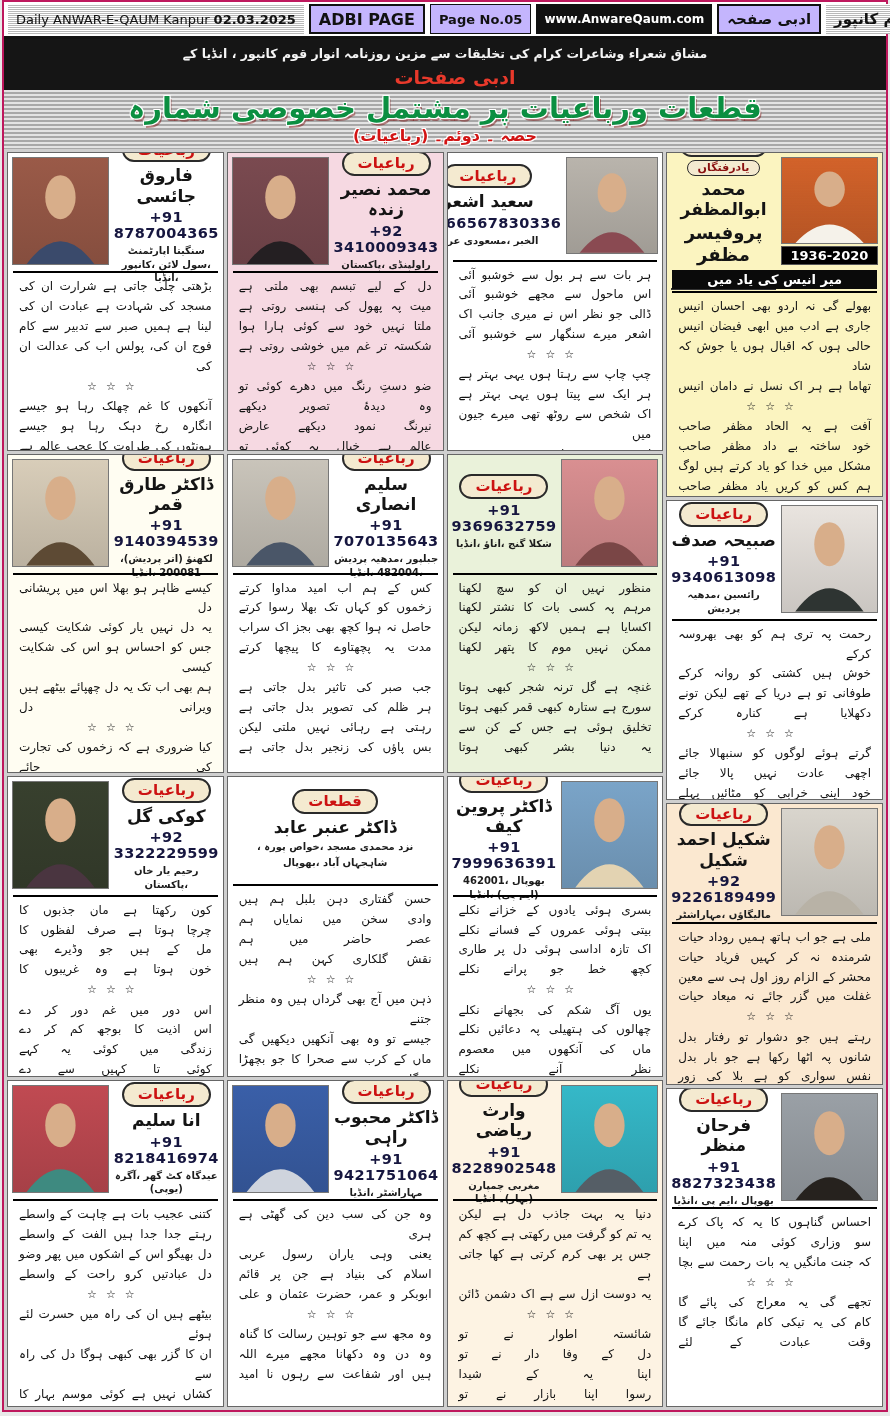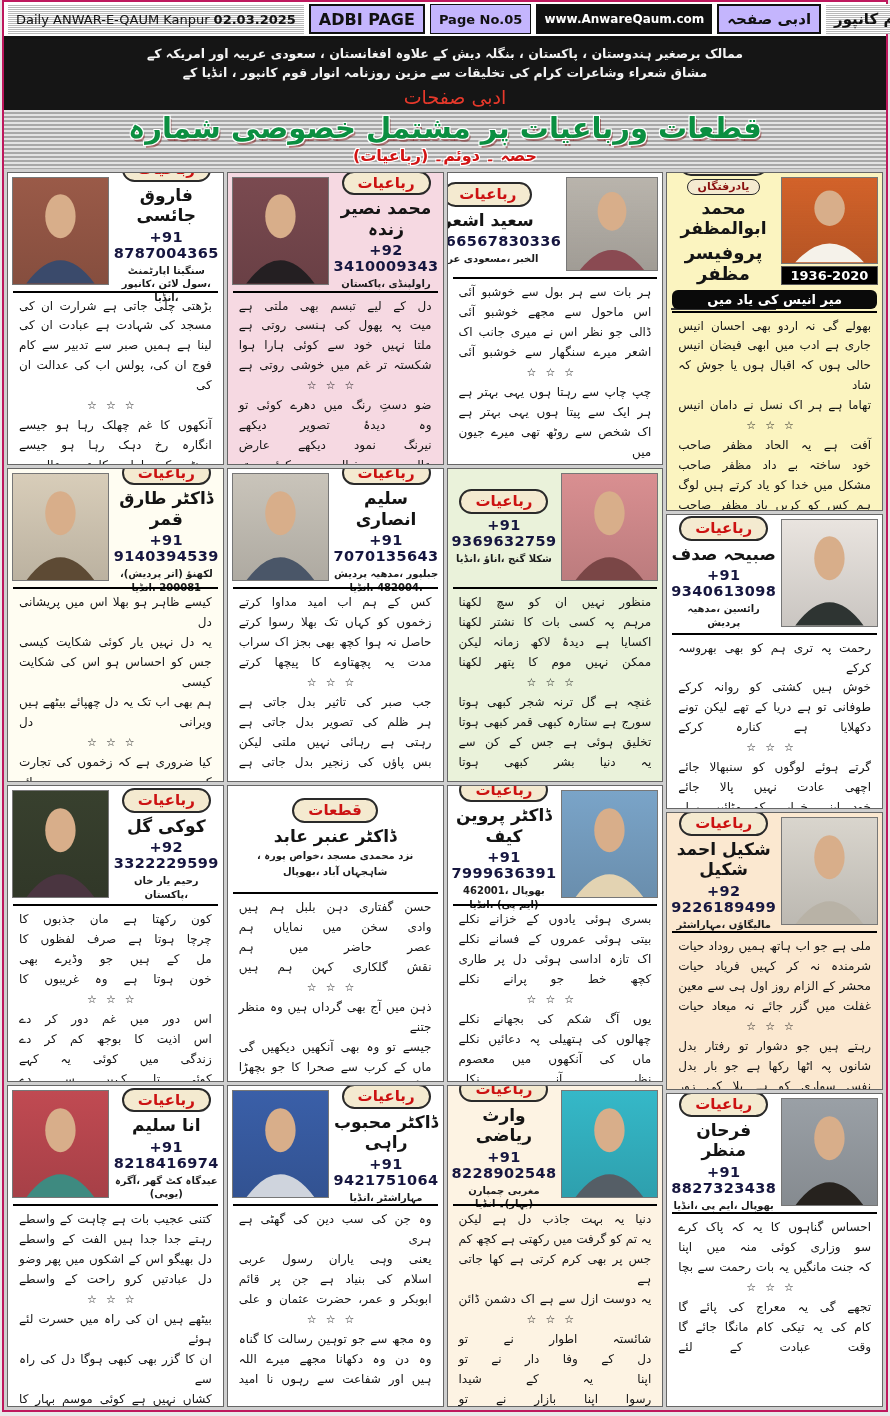--- a/index.html
+++ b/index.html
@@ -13,21 +13,21 @@
   .stripe{background:repeating-linear-gradient(180deg,#fff 0 1px,#b9b9b9 1px 2px);}
   .seg{display:flex;align-items:center;justify-content:center;padding:0 8px;font-size:13px;white-space:nowrap;}
   .seg.box{border:2px solid #111;background:#c4b5fd;font-weight:bold;}
   .seg.inverse{background:#111;color:#fff;font-weight:bold;font-size:12px;}
   .seg .bold{font-weight:bold;margin-left:4px;}
   .seg.urdu{font-weight:bold;font-size:15px;direction:rtl;}
   .grow{flex:1;}
   
   .masthead{background:#151515;text-align:center;padding-top:5px;}
   .m-line{color:#f5f5f5;font-size:12.5px;font-weight:bold;line-height:1.55;direction:rtl;}
-  .m-section{color:#e8392b;font-size:19px;font-weight:normal;margin:3px 0 2px;direction:rtl;padding-left:20px;}
+  .m-section{color:#e8392b;font-size:19px;font-weight:bold;margin:3px 0 2px;direction:rtl;padding-left:20px;}
   .m-band{background:repeating-linear-gradient(180deg,#e3e3e3 0 2px,#a8a8a8 2px 4px);padding:1px 0 4px;}
   .m-title{
     font-size:29px;font-weight:bold;color:#0b8f41;direction:rtl;line-height:1.2;
     text-shadow:-1px -1px 0 #fff,1px -1px 0 #fff,-1px 1px 0 #fff,1px 1px 0 #fff,2px 3px 0 rgba(120,0,0,.45);
   }
   .m-subtitle{
     font-size:16px;font-weight:bold;color:#d21414;direction:rtl;
     text-shadow:-1px -1px 0 #fff,1px -1px 0 #fff,-1px 1px 0 #fff,1px 1px 0 #fff;
   }
   
@@ -49,21 +49,21 @@
   .photo svg{width:100%;height:92%;}
   .watermark{position:absolute;top:2px;left:4px;right:4px;color:#fff;font-size:7px;opacity:.85;text-align:center;}
   .years{background:#000;color:#fff;font-weight:bold;text-align:center;font-size:13px;padding:1px 0;border:1px solid #555;}
   .meta{flex:1;display:flex;flex-direction:column;align-items:center;justify-content:center;gap:3px;direction:rtl;text-align:center;}
   .badge{background:#f4ead0;border:2px solid #2a2a2a;border-radius:13px;padding:1px 14px;color:#cc1212;font-weight:bold;font-size:15px;line-height:1.25;}
   .badge.small{font-size:11px;padding:0 10px;border-width:1.5px;color:#8a1010;}
   .poet-name{font-size:17px;font-weight:bold;color:#141414;line-height:1.2;}
   .poet-name.second{font-size:18px;border-bottom:2px solid #333;padding-bottom:1px;}
   .phone{direction:ltr;font-weight:bold;font-size:14.5px;letter-spacing:.4px;color:#16163f;}
   .location{font-size:10px;font-weight:bold;color:#1c1c1c;line-height:1.35;}
-  .memoriam{background:#0a0a0a;color:#fff;text-align:center;font-weight:bold;font-size:13px;padding:2px 8px;margin:1px 5px 0;border-radius:6px;direction:rtl;}
+  .memoriam{background:#0a0a0a;color:#fff;text-align:center;font-weight:bold;font-size:13px;padding:2px 8px;margin:1px 5px 0;border-radius:0;direction:rtl;}
   .divider{border-top:2.5px solid #000;margin:2px 5px 0;}
   .poem{padding:4px 11px 6px;direction:rtl;font-size:12px;line-height:1.66;color:#151515;overflow:hidden;}
   .verse{text-align:justify;text-align-last:justify;}
   .stars{text-align:center;letter-spacing:9px;font-size:11px;color:#222;padding:1px 0;}
 </style>
 </head>
 <body>
 
 <div class="page">
 
@@ -73,21 +73,20 @@
       <span class="bold">02.03.2025</span>
     </div>
     <div class="seg box" style="font-size:16px;">ADBI PAGE</div>
     <div class="seg stripe box" style="border-width:1px;">Page No.05</div>
     <div class="seg inverse">www.AnwareQaum.com</div>
     <div class="seg box urdu">ادبی صفحہ</div>
     <div class="seg stripe urdu grow">روزنامہ انوار قوم کانپور</div>
   </div>
 
   <div class="masthead">
-    <div class="m-line">ممالک برصغیر ہندوستان ، پاکستان ، بنگلہ دیش کے علاوہ افغانستان ، سعودی عربیہ اور امریکہ کے</div>
     <div class="m-line">مشاق شعراء وشاعرات کرام کی تخلیقات سے مزین روزنامہ انوار قوم کانپور ، انڈیا کے</div>
     <div class="m-section">ادبی صفحات</div>
     <div class="m-band">
       <div class="m-title">قطعات ورباعیات پر مشتمل خصوصی شمارہ</div>
       <div class="m-subtitle">حصہ ۔ دوئم۔ (رباعیات)</div>
     </div>
   </div>
 
   <div class="columns" id="columns">
       <div class="col col1">
@@ -363,21 +362,21 @@
             <div class="meta">
               <div class="badge">رباعیات</div>
               <div class="phone">+91 9369632759</div>
               <div class="location">شکلا گنج ،اناؤ ،انڈیا</div>
             </div>
           </div>
           <div class="divider"></div>
           <div class="poem">
             <div class="verse">منظور نہیں ان کو سچ لکھنا</div>
             <div class="verse">مرہم پہ کسی بات کا نشتر لکھنا</div>
-            <div class="verse">اکسایا ہے دیدۂ لاکھ زمانہ لیکن</div>
+            <div class="verse">اکسایا ہے ہمیں لاکھ زمانہ لیکن</div>
             <div class="verse">ممکن نہیں موم کا پتھر لکھنا</div>
             <div class="stars">☆☆☆</div>
             <div class="verse">غنچہ ہے گل ترنہ شجر کبھی ہوتا</div>
             <div class="verse">سورج ہے ستارہ کبھی قمر کبھی ہوتا</div>
             <div class="verse">تخلیق ہوئی ہے جس کے کن سے</div>
             <div class="verse">یہ دنیا بشر کبھی ہوتا</div>
           </div>
         </article>
         <article class="card" style="background: rgb(255, 255, 255);">
           <div class="card-head photo-right">

